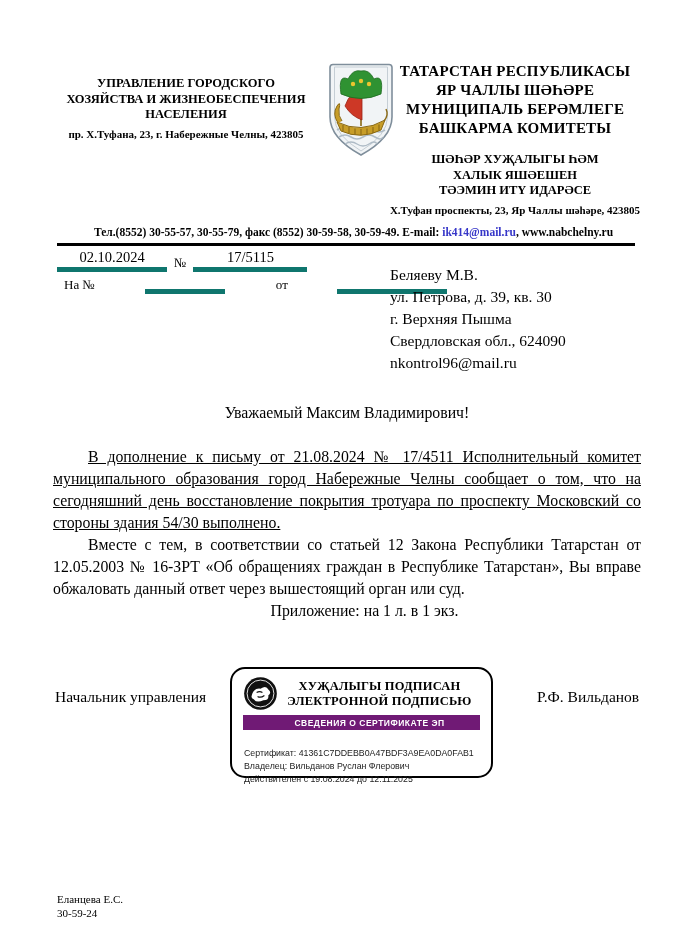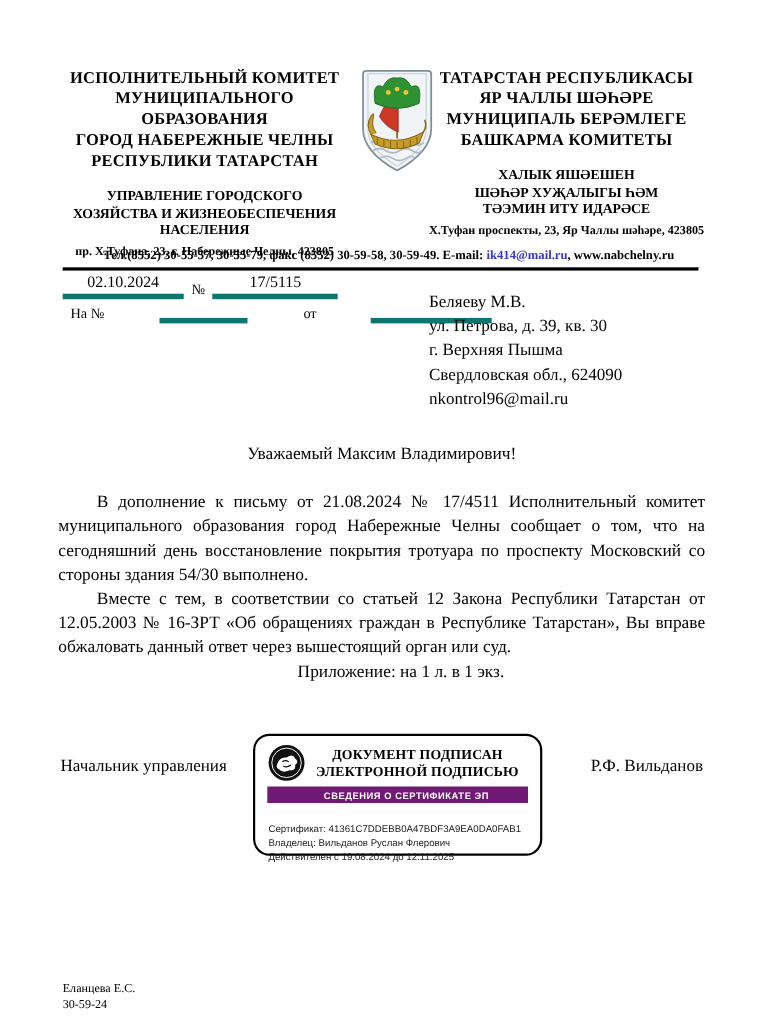--- a/index.html
+++ b/index.html
@@ -40,21 +40,21 @@
   .ref-label { padding:0 2px 1px 0; }
   .ref-ot { padding:0 1px 1px 3px; }
 
   
   .recipient { position:absolute; left:390px; top:264px; font-size:15.5px; line-height:22px; }
 
   
   .body-text { position:absolute; left:53px; top:402px; width:588px; font-size:15.8px; line-height:22px; }
   .salutation { text-align:center; }
   .body-text p { margin:0; text-align:justify; text-indent:35px; }
-  .body-text p.first { margin-top:22px; }
+  .body-text p.first { margin-top:22px;text-decoration:underline; }
   .body-text p.attachment { text-align:center; }
 
   
   .sig-position { position:absolute; left:55px;  top:688px; font-size:15.5px; }
   .sig-name     { position:absolute; left:537px; top:688px; font-size:15.5px; }
 
   .stamp {
     position:absolute; left:230px; top:667px; width:263px; height:111px;
     border:2.5px solid #000; border-radius:15px; background:#fff; box-sizing:border-box;
   }
@@ -75,26 +75,20 @@
 
   
   .footer { position:absolute; left:57px; top:893px; font-size:11px; line-height:13.5px; }
 </style>
 </head>
 <body>
 
 <div class="page">
 
   <div class="org-block left">
-    <div class="org-lines">
-      <div>ИСПОЛНИТЕЛЬНЫЙ КОМИТЕТ</div>
-      <div>МУНИЦИПАЛЬНОГО ОБРАЗОВАНИЯ</div>
-      <div>ГОРОД НАБЕРЕЖНЫЕ ЧЕЛНЫ</div>
-      <div>РЕСПУБЛИКИ ТАТАРСТАН</div>
-    </div>
     <div class="dept-lines">
       <div>УПРАВЛЕНИЕ ГОРОДСКОГО</div>
       <div>ХОЗЯЙСТВА И ЖИЗНЕОБЕСПЕЧЕНИЯ</div>
       <div>НАСЕЛЕНИЯ</div>
     </div>
     <div class="org-address">пр. Х.Туфана, 23, г. Набережные Челны, 423805</div>
   </div>
 
   <div class="emblem">
     <svg viewBox="0 0 68 96" width="68" height="96">
@@ -123,22 +117,22 @@
   </div>
 
   <div class="org-block right">
     <div class="org-lines">
       <div>ТАТАРСТАН РЕСПУБЛИКАСЫ</div>
       <div>ЯР ЧАЛЛЫ ШӘҺӘРЕ</div>
       <div>МУНИЦИПАЛЬ БЕРӘМЛЕГЕ</div>
       <div>БАШКАРМА КОМИТЕТЫ</div>
     </div>
     <div class="dept-lines">
+      <div>ШӘҺӘР ХУҖАЛЫГЫ ҺӘМ</div>
       <div>ХАЛЫК ЯШӘЕШЕН</div>
-      <div>ШӘҺӘР ХУҖАЛЫГЫ ҺӘМ</div>
       <div>ТӘЭМИН ИТҮ ИДАРӘСЕ</div>
     </div>
     <div class="org-address">Х.Туфан проспекты, 23, Яр Чаллы шәһәре, 423805</div>
   </div>
 
   <div class="contact-line">
     <span>Тел.(8552) 30-55-57, 30-55-79, факс (8552) 30-59-58, 30-59-49. E-mail: </span><a href="#" id="email-link" style="color: rgb(54, 54, 200);">ik414@mail.ru</a><span>, www.nabchelny.ru</span>
   </div>
 
   <div class="head-rule"></div>
@@ -177,21 +171,21 @@
     <div class="stamp-head">
       <span class="stamp-logo">
         <svg viewBox="0 0 36 36" width="35" height="35">
           <circle cx="18" cy="18" r="16.8" fill="#101010"></circle>
           <circle cx="18" cy="18" r="13.8" fill="none" stroke="#ffffff" stroke-width="0.9"></circle>
           <path d="M9,20 Q11,12 18,13 Q24,9 26,14 Q30,17 26,20 Q27,25 21,25 Q14,28 11,24 Q8,23 9,20 Z" fill="#ffffff"></path>
           <path d="M14,17 Q17,15 20,17 M15,21 Q18,23 22,20" stroke="#101010" stroke-width="1.2" fill="none"></path>
         </svg>
       </span>
       <span class="stamp-title">
-        <div>ДОКУМЕНТ ПОДПИСАН</div>
+        <div>ХУҖАЛЫГЫ ПОДПИСАН</div>
         <div>ЭЛЕКТРОННОЙ ПОДПИСЬЮ</div>
       </span>
     </div>
     <div class="stamp-bar">СВЕДЕНИЯ О СЕРТИФИКАТЕ ЭП</div>
     <div class="stamp-details">
       <div>Сертификат: 41361C7DDEBB0A47BDF3A9EA0DA0FAB1</div>
       <div>Владелец: Вильданов Руслан Флерович</div>
       <div>Действителен с 19.08.2024 до 12.11.2025</div>
     </div>
   </div>

